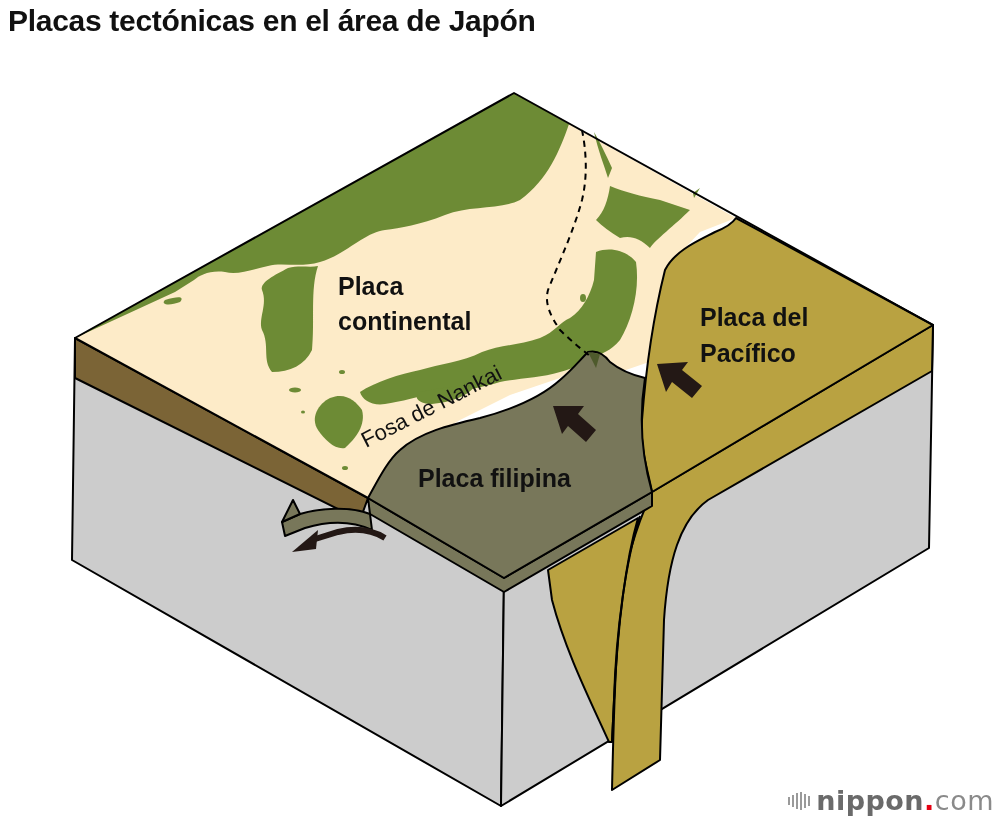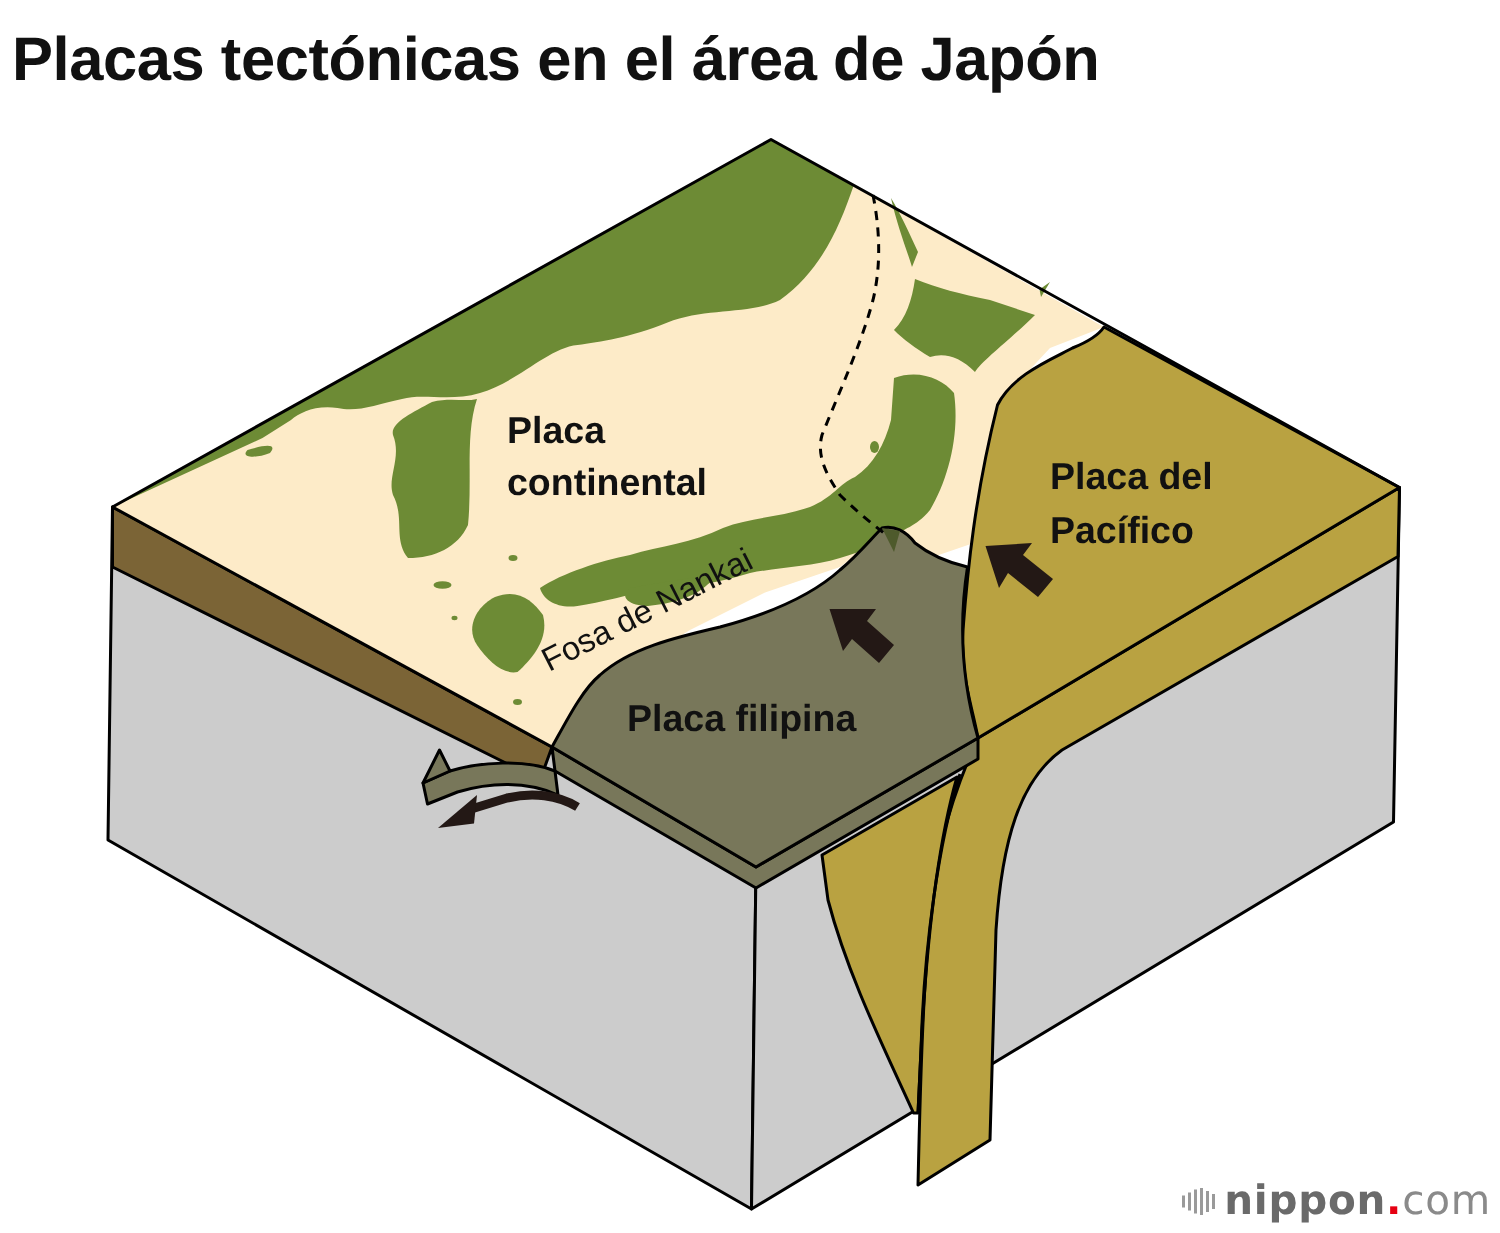--- a/index.html
+++ b/index.html
@@ -1,17 +1,17 @@
 <!DOCTYPE html>
 <html><head>
 <meta charset="utf-8">
 <style>
   html, body { margin: 0; padding: 0; background: #ffffff; }
   body { width: 1000px; height: 822px; position: relative; overflow: hidden; font-family: "Liberation Sans", sans-serif; }
-  .title { position: absolute; left: 8px; top: 16px; font-size: 41px; font-weight: bold; color: #111; letter-spacing: -0.3px; white-space: nowrap; }
+  .title { position: absolute; left: 8px; top: 4px; font-size: 30px; font-weight: bold; color: #111; letter-spacing: -0.3px; white-space: nowrap; }
   svg.diagram { position: absolute; left: 0; top: 0; }
   .lbl { font-family: "Liberation Sans", sans-serif; font-weight: bold; fill: #111; }
   .lbl-plain { font-family: "Liberation Sans", sans-serif; fill: #111; }
   .logo { position: absolute; right: 6px; bottom: 6px; display: flex; align-items: center; gap: 6px; }
   .logo-bars { display: flex; align-items: center; gap: 2px; height: 18px; }
   .logo-bars span { display: block; width: 2px; background: #9a9a9a; }
   .logo-text { font-size: 27px; color: #6a6a6a; font-family: "DejaVu Sans", sans-serif; letter-spacing: 0.5px; }
   .logo-text b { font-weight: bold; color: #6a6a6a; }
   .logo-dot { color: #e60012; font-weight: bold; }
   .logo-tld { font-weight: normal; color: #8a8a8a; }

